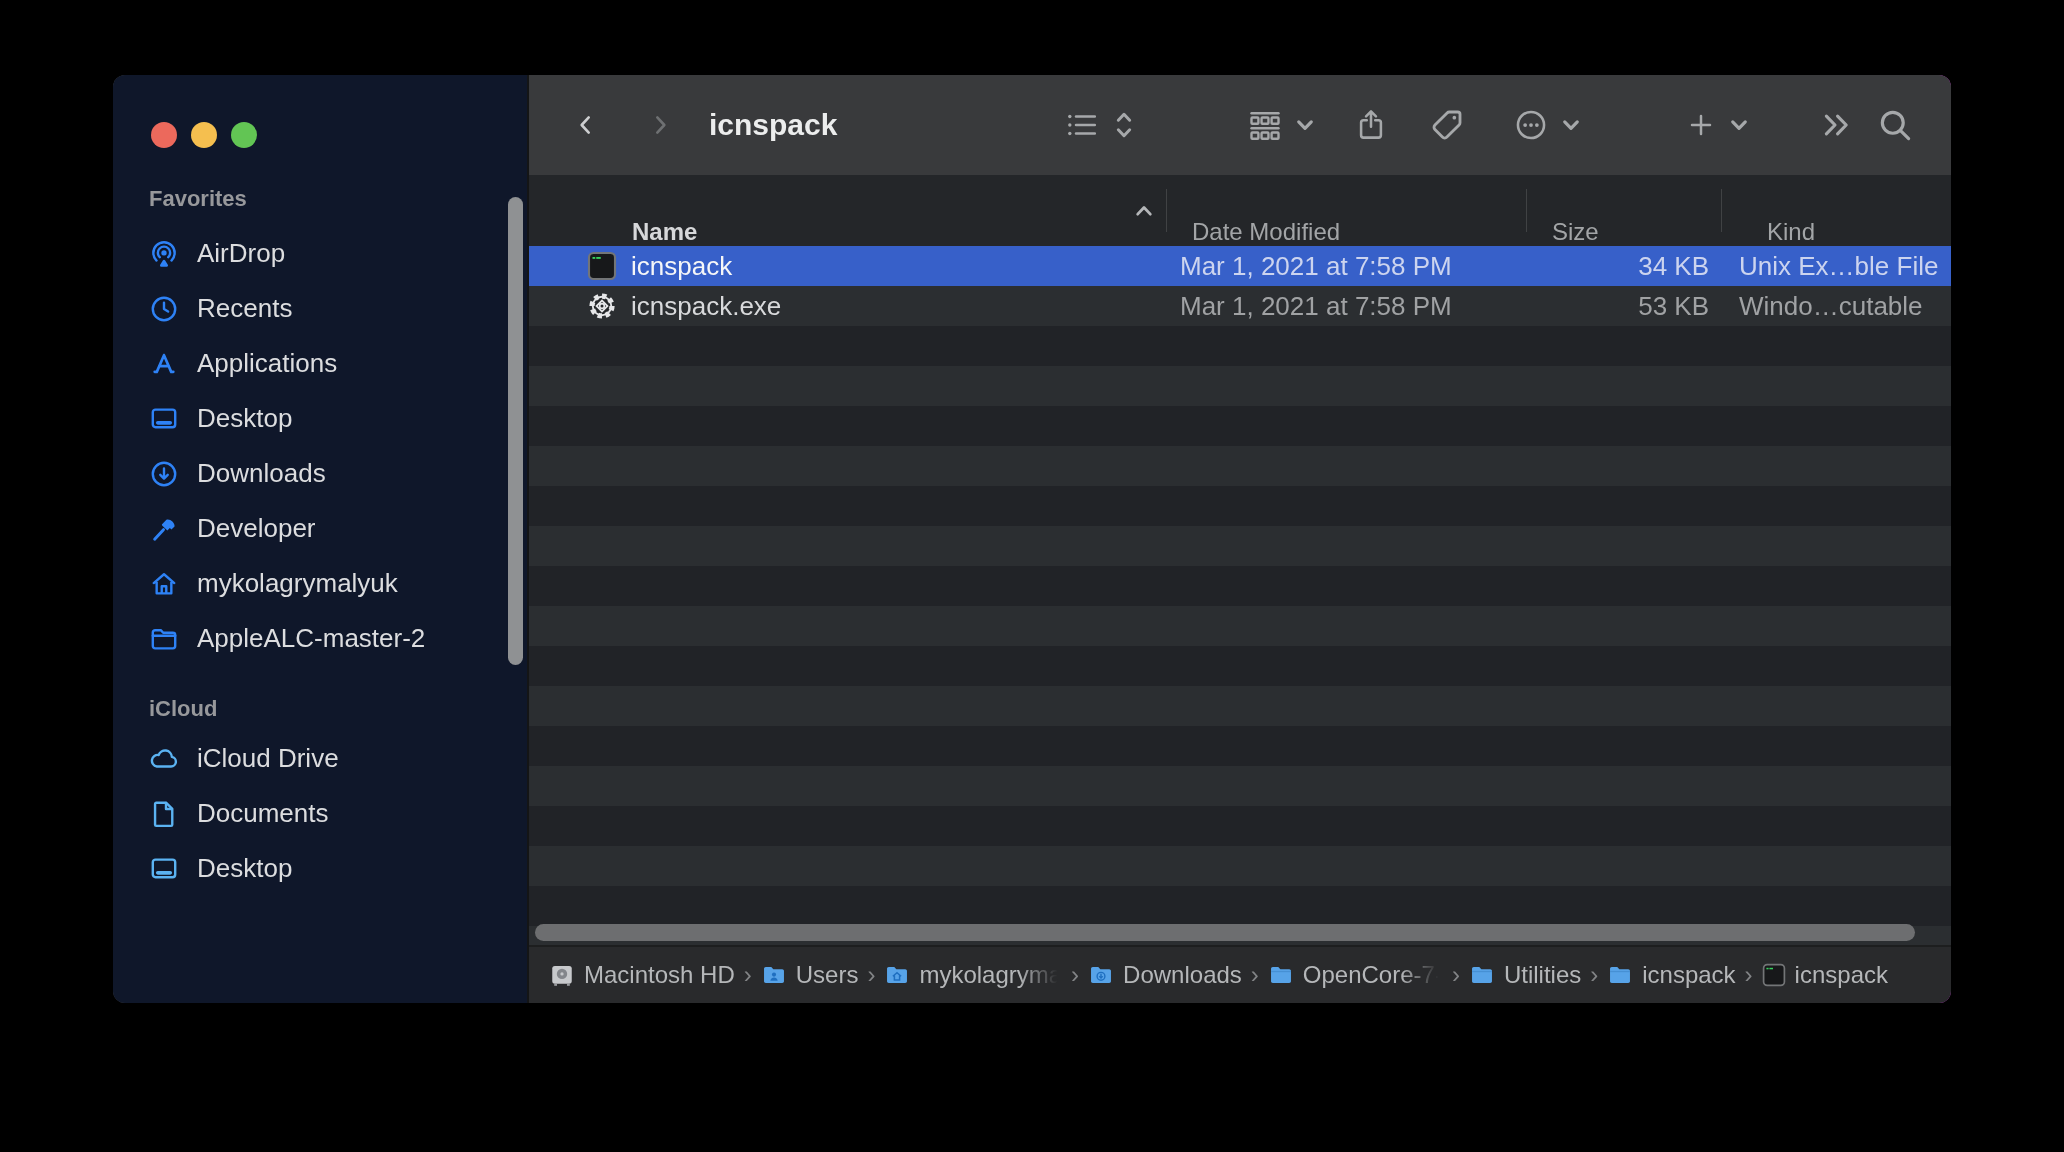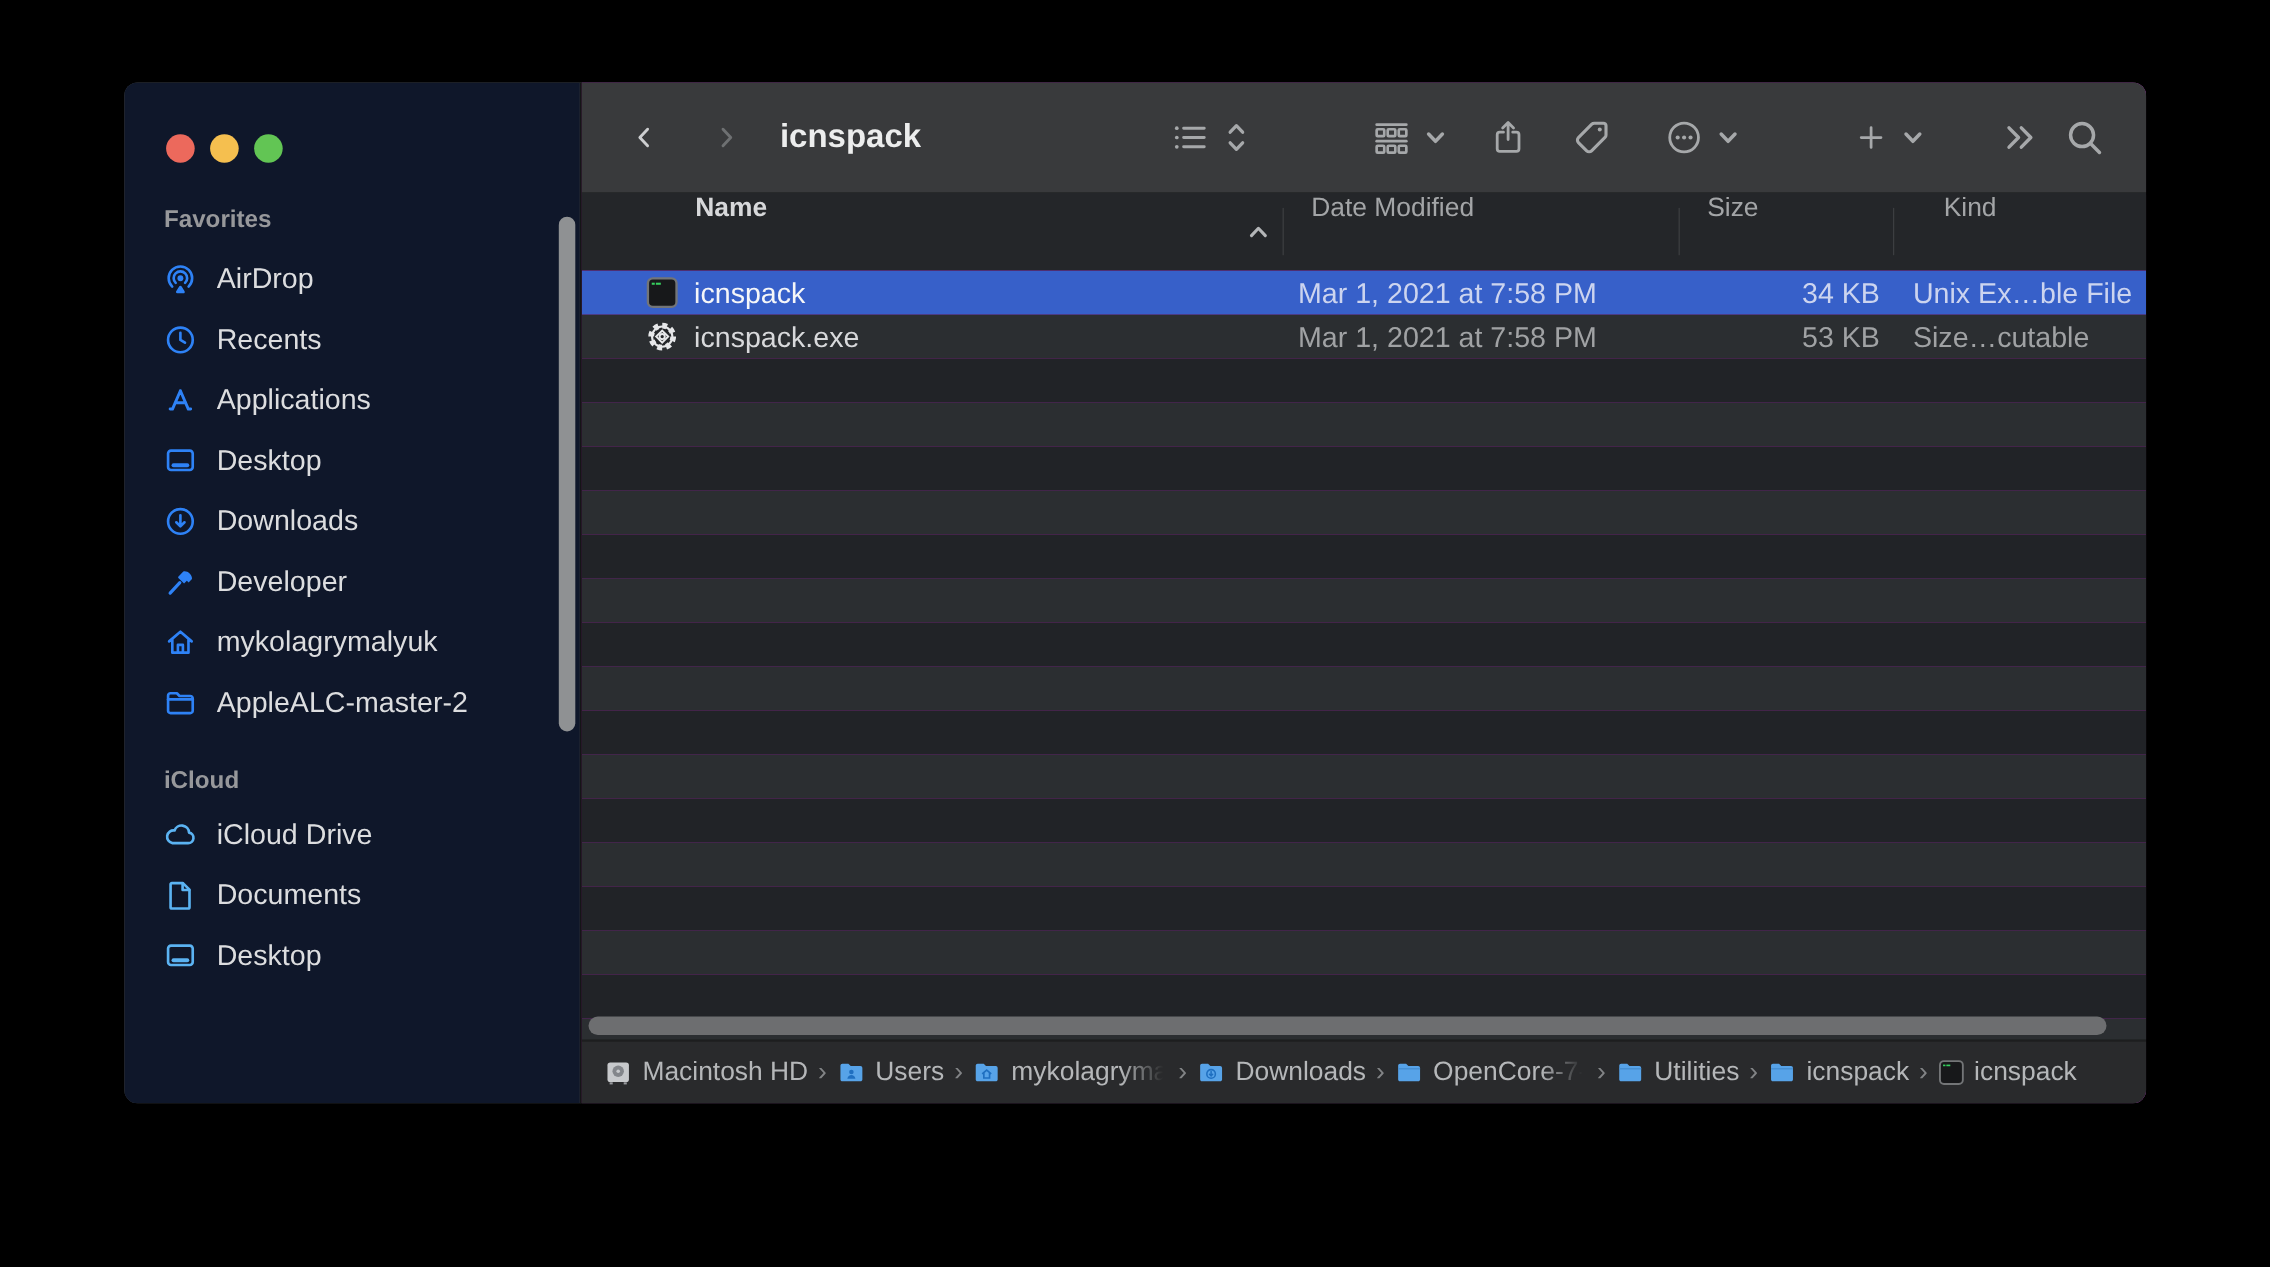--- a/index.html
+++ b/index.html
@@ -31,21 +31,21 @@
   .win-divider{width:2px;flex:0 0 2px;background:#141516;}
   
   .main{position:relative;flex:1;background:#a21caf;}
   .toolbar{position:absolute;left:0;top:0;right:0;height:100px;background:#393a3c;border-bottom:2px solid #1d1e1f;}
   .tbicon{position:absolute;top:0;height:100px;display:flex;align-items:center;justify-content:center;color:#a6a8aa;}
   .tbicon svg{display:block;}
   .win-title{position:absolute;left:180px;top:0;height:100px;display:flex;align-items:center;
     color:#eceded;font-size:30px;font-weight:bold;}
   
   .colhead{position:absolute;left:0;top:100px;right:0;height:71px;background:#242629;display:flex;
-    font-size:24px;color:#a3a5a7;align-items:flex-start;}
+    font-size:24px;color:#a3a5a7;align-items:flex-end;}
   .colhead .cell{box-sizing:border-box;white-space:nowrap;}
   .hdiv{position:absolute;top:14px;bottom:14px;width:1px;background:#404244;}
   .sortchev{position:absolute;left:604px;top:0;height:71px;display:flex;align-items:center;color:#b4b6b8;}
   .c-name{width:637px;padding-left:103px;color:#d7d8da;font-weight:bold;}
   .c-date{width:360px;padding-left:14px;margin-left:12px;}
   .c-size{width:195px;text-align:left;padding-left:14px;}
   .c-kind{flex:1;padding-left:34px;}
   
   .rows{position:absolute;left:0;top:171px;right:0;height:701px;overflow:hidden;}
   .frow{height:40px;display:flex;align-items:center;font-size:26px;}
@@ -328,21 +328,21 @@
                 <circle cx="12" cy="12" r="8" stroke="#e6e7e9" stroke-width="4.2" stroke-dasharray="3.4 2.85"></circle>
                 <circle cx="12" cy="12" r="7.4" stroke="#e6e7e9" stroke-width="1.5"></circle>
                 <rect x="8.9" y="8.9" width="6.2" height="6.2" transform="rotate(45 12 12)" stroke="#e6e7e9" stroke-width="1.4"></rect>
                 <circle cx="12" cy="12" r="1.9" stroke="#e6e7e9" stroke-width="1.4"></circle>
               </svg>
             </span>
             <span>icnspack.exe</span>
           </div>
           <div class="cell r-date">Mar 1, 2021 at 7:58 PM</div>
           <div class="cell r-size">53 KB</div>
-          <div class="cell r-kind">Size…cutable</div>
+          <div class="cell r-kind">Windo…cutable</div>
         </div>
         <div class="frow dark">
           <div class="cell r-name"></div>
           <div class="cell r-date"></div>
           <div class="cell r-size"></div>
           <div class="cell r-kind"></div>
         </div>
         <div class="frow light">
           <div class="cell r-name"></div>
           <div class="cell r-date"></div>

